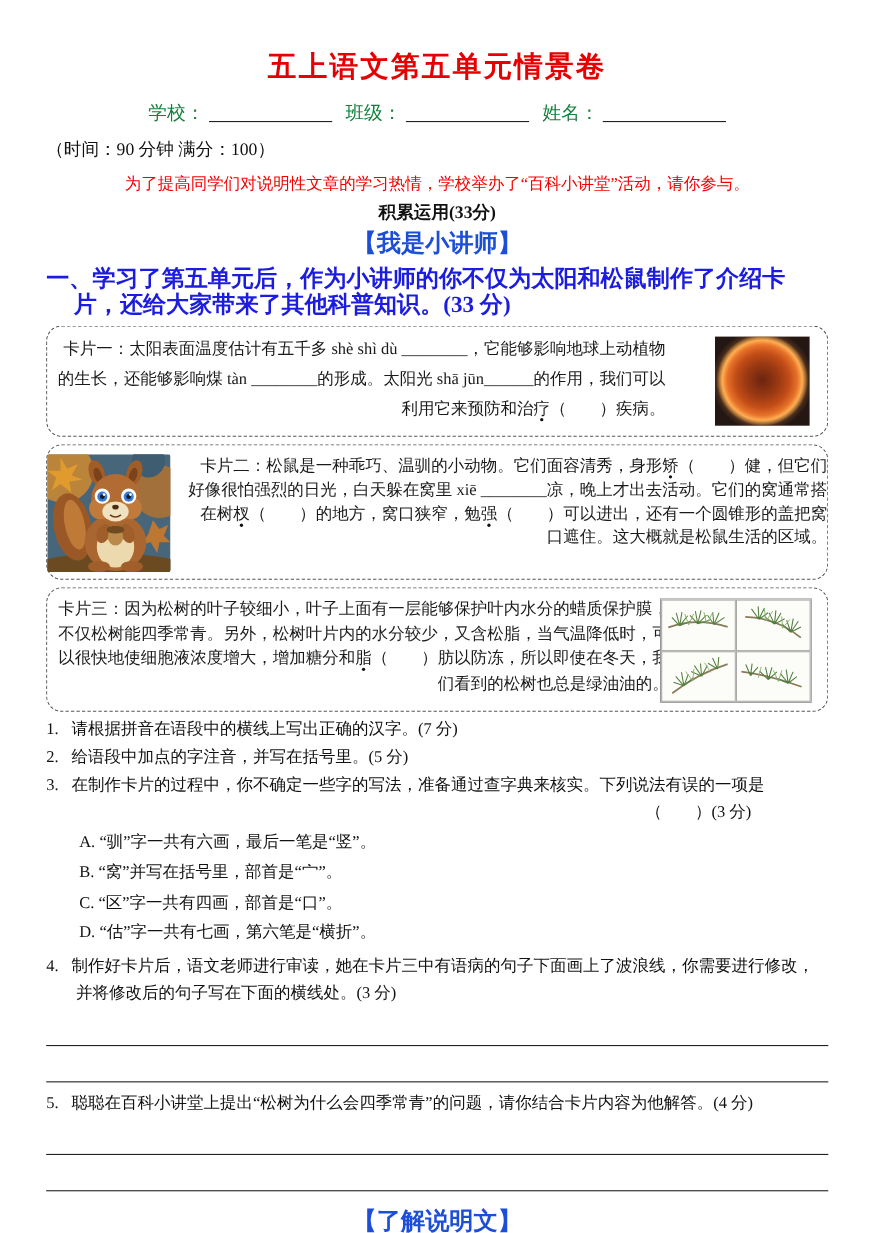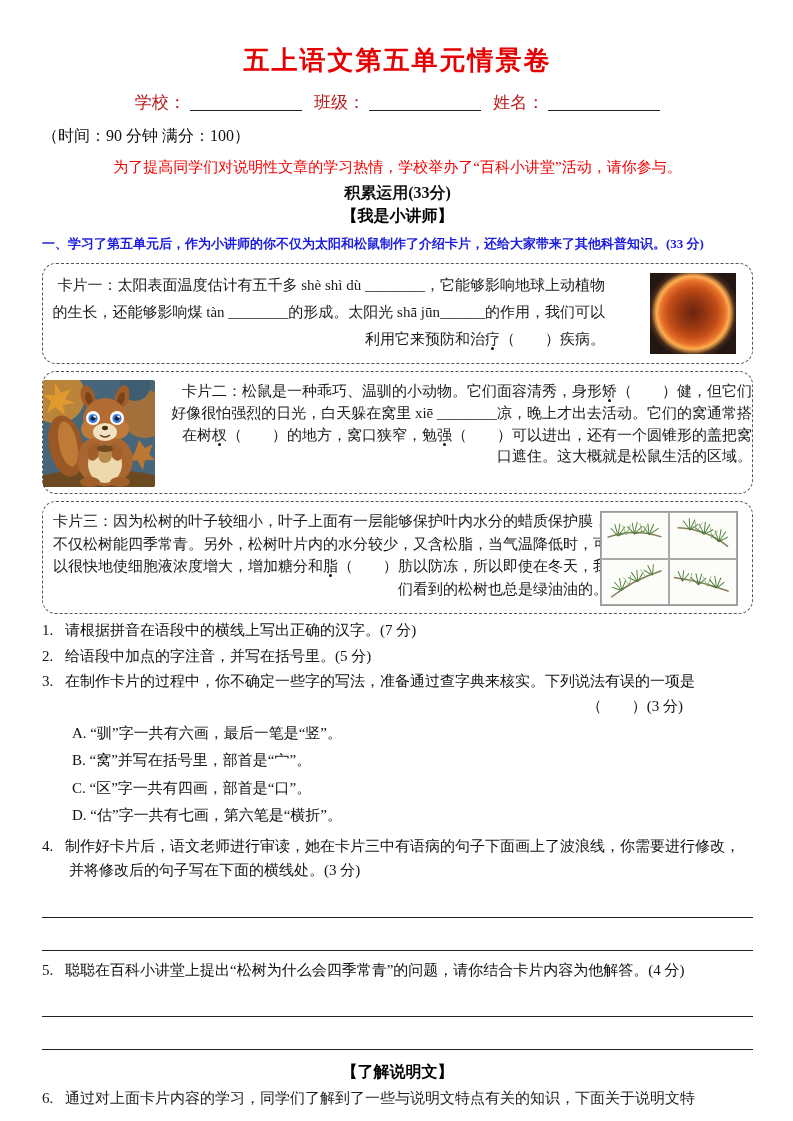--- a/index.html
+++ b/index.html
@@ -6,31 +6,31 @@
   html,body { background:#ffffff; }
   body {
     width:793px; height:1121px; overflow:hidden;
     font-family:"Liberation Serif","DejaVu Serif",serif;
     color:#1a1a1a; position:relative;
   }
   .page { padding:44px 40px 0 42px; }
 
   .title { text-align:center; font-size:26px; line-height:34px; font-weight:bold; color:#e60000; letter-spacing:2px; }
 
-  .header-row { margin-top:13px; text-align:center; font-size:17px; color:#b91c1c; }
+  .header-row { margin-top:13px; text-align:center; font-size:17px; color:#15803d; }
   .header-field { display:inline-block; margin:0 4px; }
   .blank-line { display:inline-block; width:112px; height:18px; border-bottom:1.5px solid #222; vertical-align:-3px; margin-left:4px; }
   .time-row { text-align:left; font-size:16px; margin-top:12px; color:#111; }
 
   .intro-red { margin-top:11px; text-align:center; font-size:15px; font-weight:normal; color:#f40000; }
 
   .sec-title { margin-top:6px; text-align:center; font-size:16px; font-weight:bold; color:#111; }
-  .sub-title { margin-top:2px; text-align:center; font-size:16px; font-weight:bold; color:#000000; }
-
-  .q-one { margin-top:5px; font-size:13px; font-weight:bold; color:#1c1ce0; line-height:24px; padding-left:25px; text-indent:-25px; }
+  .sub-title { margin-top:2px; text-align:center; font-size:22px; font-weight:bold; color:#1d4ed8; }
+
+  .q-one { margin-top:5px; font-size:21px; font-weight:bold; color:#1c1ce0; line-height:24px; padding-left:25px; text-indent:-25px; }
 
   .card { border:1.6px dashed #555; border-radius:14px; margin-top:7px; padding:8px 0; font-size:15px; position:relative;text-align:right; }
   .card-text { line-height:27px; }
   .card1 { height:101px; }
   .card1 .card-text { width:562px; }
   .sun-img { position:absolute; right:16px; top:9px; width:86px; height:81px;
     background:
       radial-gradient(circle at 50% 49%, #6b2410 0%, #9c3a12 26%, #c44e18 42%, #e8732a 54%, #ffae52 61%, rgba(40,22,15,0) 70%),
       radial-gradient(circle at 50% 49%, rgba(255,160,70,0.28) 0 64%, rgba(34,20,14,0) 78%),
       #241613; }

